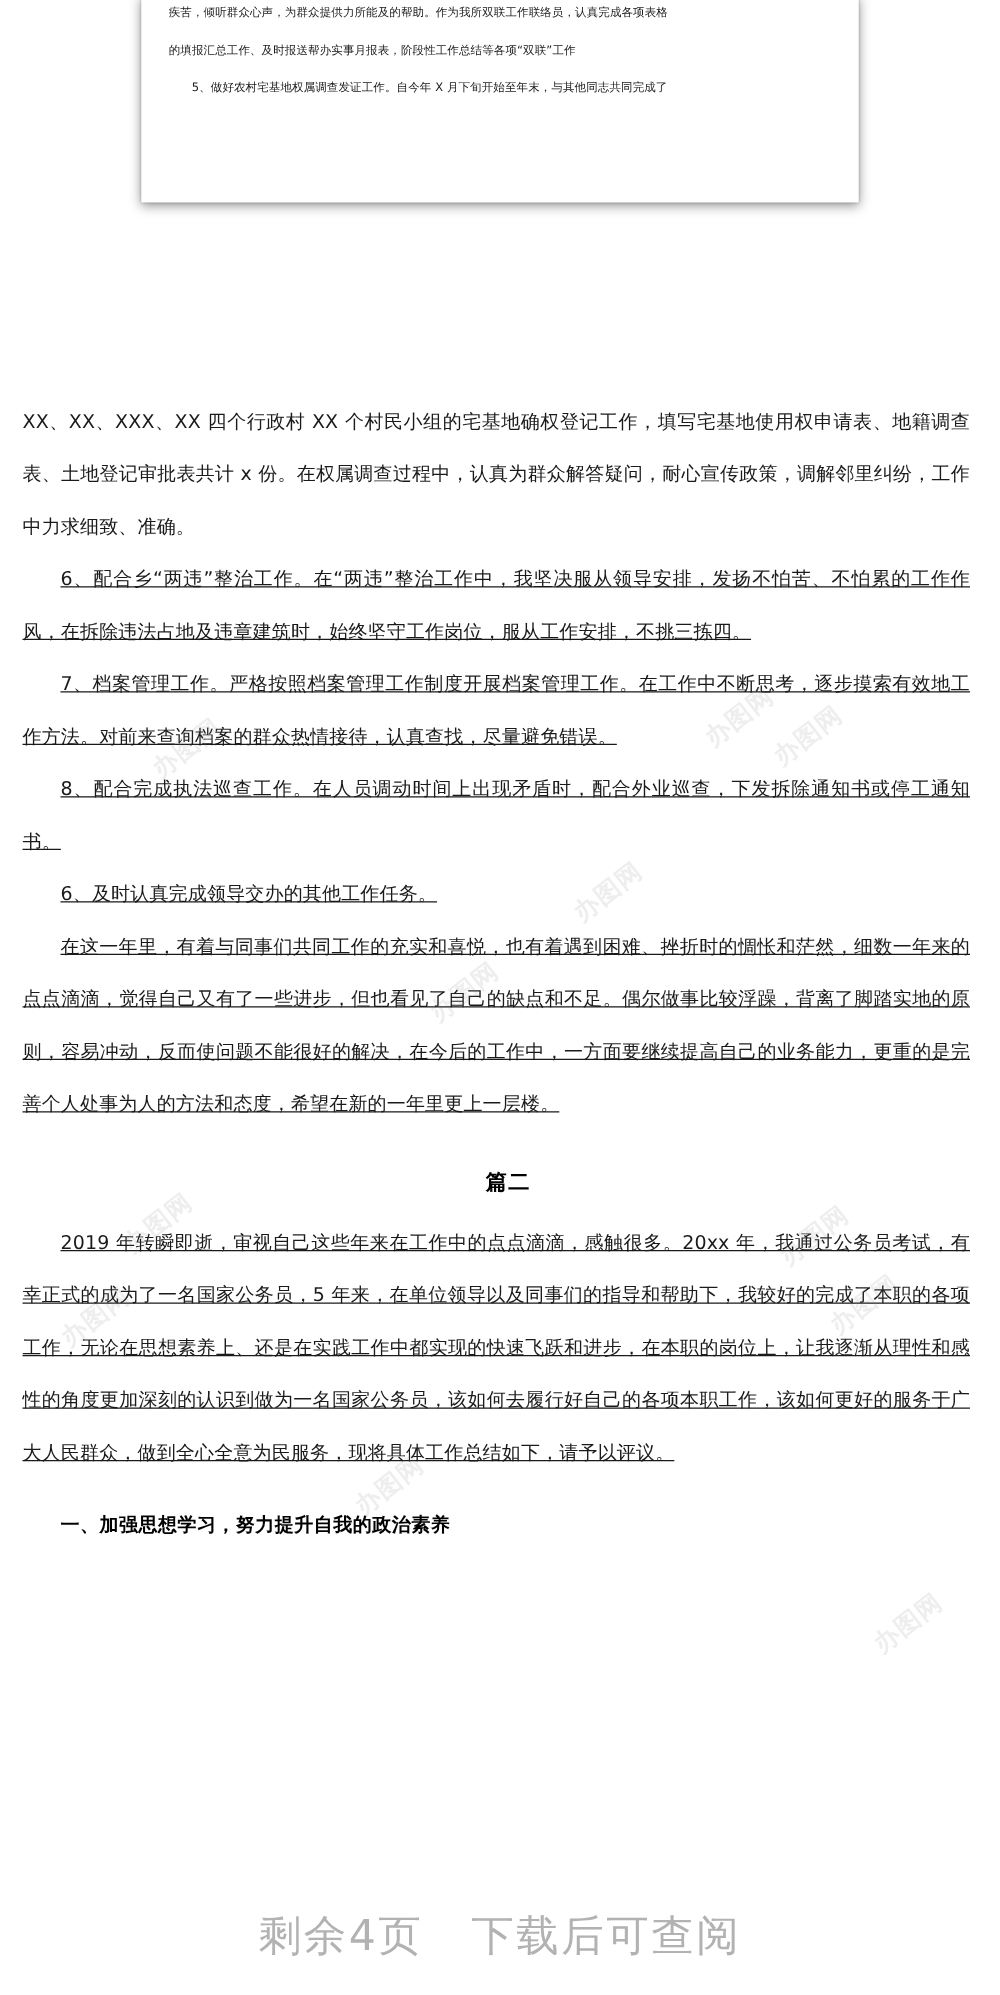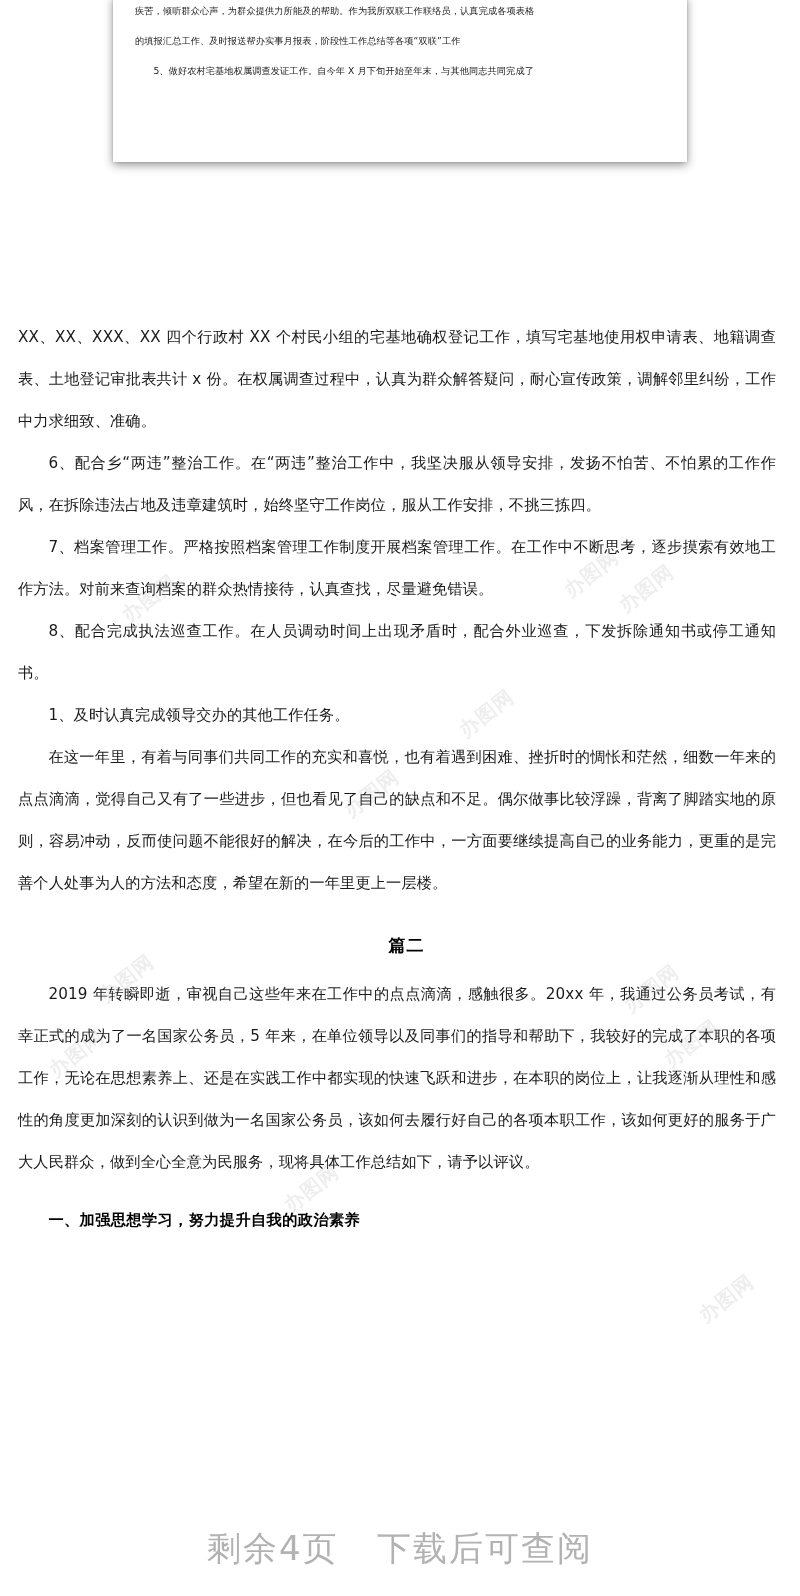--- a/index.html
+++ b/index.html
@@ -48,21 +48,21 @@
   .para {
     margin: 0;
     padding: 0 20px 0 18px;
     font-size: 15.2px;
     line-height: 42px;
     color: #1a1a1a;
     text-align: justify;
     text-justify: inter-character;
     letter-spacing: 0.15px;
   }
-  .para.indent { text-indent: 2em; }
+  .para.indent { text-indent: 2em; text-decoration: underline; }
 
   .spacer-top { height: 136px; }
 
   .section-title {
     margin: 0;
     padding: 30px 0 16px 17px;
     text-align: center;
     font-size: 17px;
     font-weight: bold;
     color: #000000;
@@ -122,21 +122,21 @@
   <div class="frag-line indent">5、做好农村宅基地权属调查发证工作。自今年 X 月下旬开始至年末，与其他同志共同完成了</div>
 </div>
 
 <div class="doc-body">
   <div class="spacer-top"></div>
 
   <p class="para">XX、XX、XXX、XX 四个行政村 XX 个村民小组的宅基地确权登记工作，填写宅基地使用权申请表、地籍调查表、土地登记审批表共计 x 份。在权属调查过程中，认真为群众解答疑问，耐心宣传政策，调解邻里纠纷，工作中力求细致、准确。</p>
   <p class="para indent">6、配合乡“两违”整治工作。在“两违”整治工作中，我坚决服从领导安排，发扬不怕苦、不怕累的工作作风，在拆除违法占地及违章建筑时，始终坚守工作岗位，服从工作安排，不挑三拣四。</p>
   <p class="para indent">7、档案管理工作。严格按照档案管理工作制度开展档案管理工作。在工作中不断思考，逐步摸索有效地工作方法。对前来查询档案的群众热情接待，认真查找，尽量避免错误。</p>
   <p class="para indent">8、配合完成执法巡查工作。在人员调动时间上出现矛盾时，配合外业巡查，下发拆除通知书或停工通知书。</p>
-  <p class="para indent">1、及时认真完成领导交办的其他工作任务。</p>
+  <p class="para indent">6、及时认真完成领导交办的其他工作任务。</p>
   <p class="para indent">在这一年里，有着与同事们共同工作的充实和喜悦，也有着遇到困难、挫折时的惆怅和茫然，细数一年来的点点滴滴，觉得自己又有了一些进步，但也看见了自己的缺点和不足。偶尔做事比较浮躁，背离了脚踏实地的原则，容易冲动，反而使问题不能很好的解决，在今后的工作中，一方面要继续提高自己的业务能力，更重的是完善个人处事为人的方法和态度，希望在新的一年里更上一层楼。</p>
 
   <h2 class="section-title">篇二</h2>
 
   <p class="para indent">2019 年转瞬即逝，审视自己这些年来在工作中的点点滴滴，感触很多。20xx 年，我通过公务员考试，有幸正式的成为了一名国家公务员，5 年来，在单位领导以及同事们的指导和帮助下，我较好的完成了本职的各项工作，无论在思想素养上、还是在实践工作中都实现的快速飞跃和进步，在本职的岗位上，让我逐渐从理性和感性的角度更加深刻的认识到做为一名国家公务员，该如何去履行好自己的各项本职工作，该如何更好的服务于广大人民群众，做到全心全意为民服务，现将具体工作总结如下，请予以评议。</p>
 
   <h3 class="sub-heading">一、加强思想学习，努力提升自我的政治素养</h3>
 </div>
 
 <div class="download-prompt">剩余4页   下载后可查阅</div>

